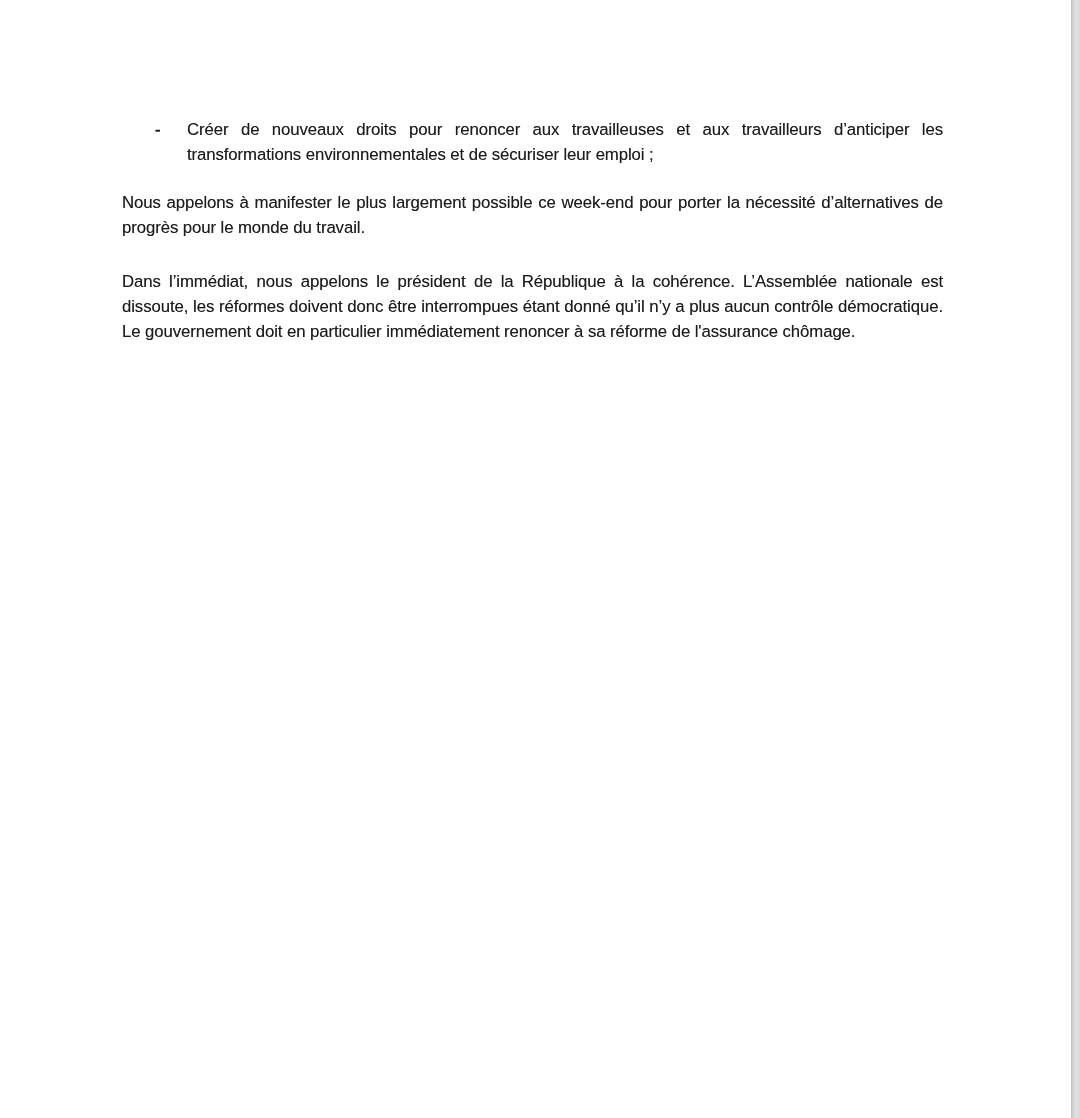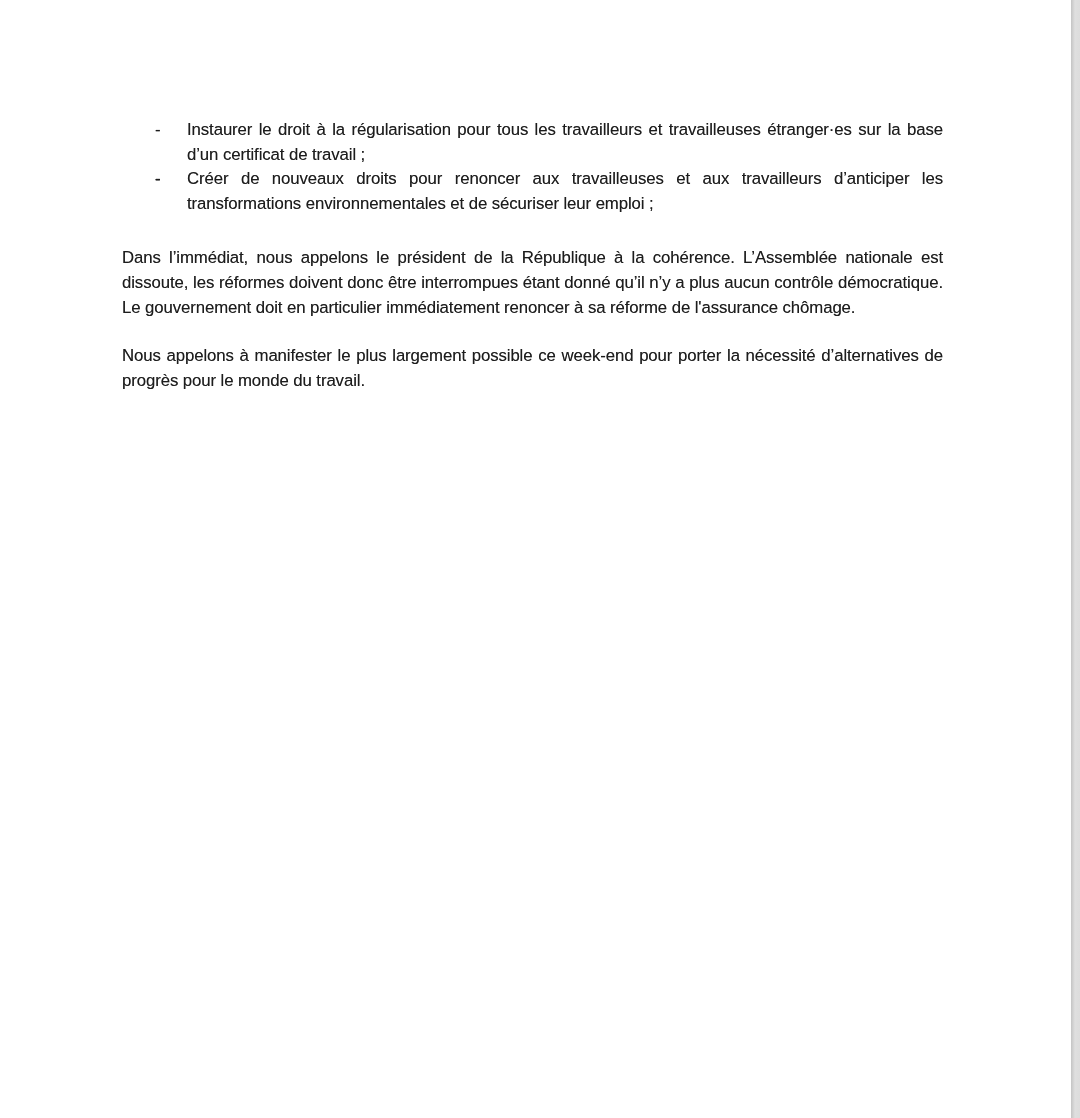--- a/index.html
+++ b/index.html
@@ -60,32 +60,31 @@
 </head>
 <body>
 
 <div class="page">
 
   <div class="content">
 
     <ul class="bullet-list">
       <li class="bullet-item">
         <span class="bullet-marker">-</span>
-        <span class="bullet-text">Instaurer le droit à la régularisation pour tous les travailleurs et travailleuses étranger·es sur la base d’un certificat de travail ;</span>
       </li>
       <li class="bullet-item">
         <span class="bullet-marker">-</span>
       </li>
       <li class="bullet-item">
         <span class="bullet-marker">-</span>
         <span class="bullet-text">Créer de nouveaux droits pour renoncer aux travailleuses et aux travailleurs d’anticiper les transformations environnementales et de sécuriser leur emploi ;</span>
       </li>
     </ul>
 
+    <p class="para para-2">Nous appelons à manifester le plus largement possible ce week-end pour porter la nécessité d’alternatives de progrès pour le monde du travail.</p>
+
     <p class="para para-1">Dans l’immédiat, nous appelons le président de la République à la cohérence. L’Assemblée nationale est dissoute, les réformes doivent donc être interrompues étant donné qu’il n’y a plus aucun contrôle démocratique. Le gouvernement doit en particulier immédiatement renoncer à sa réforme de l'assurance chômage.</p>
-
-    <p class="para para-2">Nous appelons à manifester le plus largement possible ce week-end pour porter la nécessité d’alternatives de progrès pour le monde du travail.</p>
 
   </div>
 
   <div class="edge-strip"></div>
 
 </div>
 
 </body></html>

